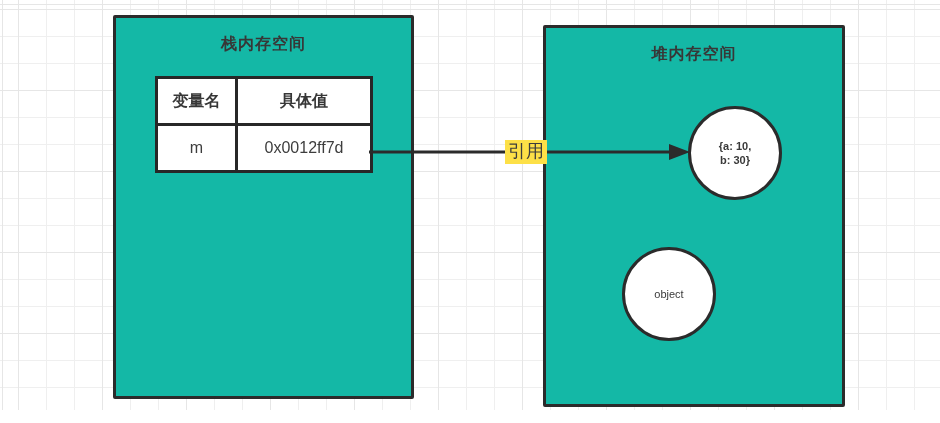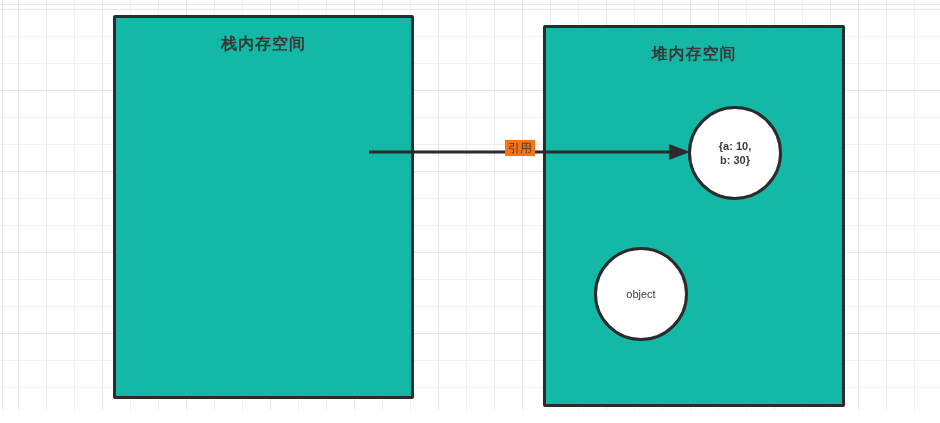--- a/index.html
+++ b/index.html
@@ -61,23 +61,23 @@
   .row-h { height: 47px; }
   .arrow-svg {
     position: absolute;
     left: 0; top: 0;
     width: 940px; height: 423px;
     pointer-events: none;
   }
   .arrow-label {
     position: absolute;
     left: 505px; top: 140px;
-    background: #f97316;
+    background: #fde047;
     padding: 1px 3px;
-    font-size: 12px;
+    font-size: 18px;
     color: #3d3d3d;
     line-height: 1.2;
     z-index: 5;
   }
   .heap-node {
     position: absolute;
     width: 94px; height: 94px;
     border: 3px solid #2b2b2b;
     border-radius: 50%;
     background: #ffffff;
@@ -86,33 +86,45 @@
     flex-direction: column;
     align-items: center;
     justify-content: center;
     text-align: center;
     font-size: 11px;
     line-height: 1.3;
     color: #3a3a3a;
     z-index: 4;
   }
   .node-pair   { left: 688px; top: 106px; font-weight: 600; }
-  .node-object { left: 594px; top: 247px; font-weight: 400; }
+  .node-object { left: 622px; top: 247px; font-weight: 400; }
 </style>
 </head>
 <body>
 
 <div class="canvas">
 
   <div class="grid"></div>
 
   <div class="memory-box stack-box">
     <div class="box-title">栈内存空间</div>
   </div>
 
+  <table class="var-table">
+    <tbody>
+      <tr class="row-h">
+        <th class="col-name">变量名</th>
+        <th class="col-value">具体值</th>
+      </tr>
+      <tr class="row-h">
+        <td class="col-name">m</td>
+        <td class="col-value">0x0012ff7d</td>
+      </tr>
+    </tbody>
+  </table>
 
   <div class="memory-box heap-box">
     <div class="box-title">堆内存空间</div>
   </div>
 
   <svg class="arrow-svg" viewBox="0 0 940 423" xmlns="http://www.w3.org/2000/svg">
     <line x1="369" y1="152" x2="671" y2="152" stroke="#2b2b2b" stroke-width="3"></line>
     <polygon points="669,144 690,152 669,160" fill="#2b2b2b"></polygon>
   </svg>
 

